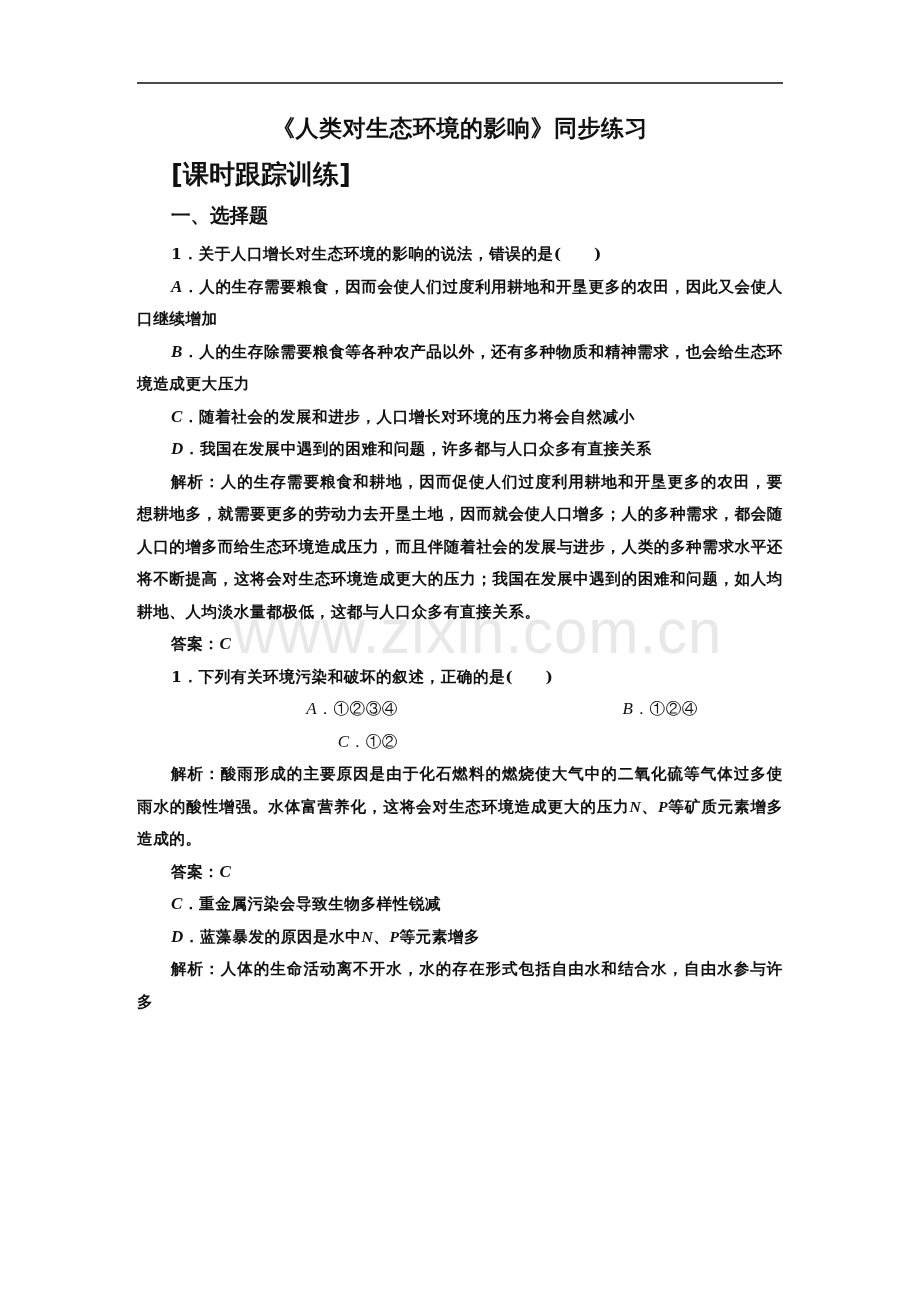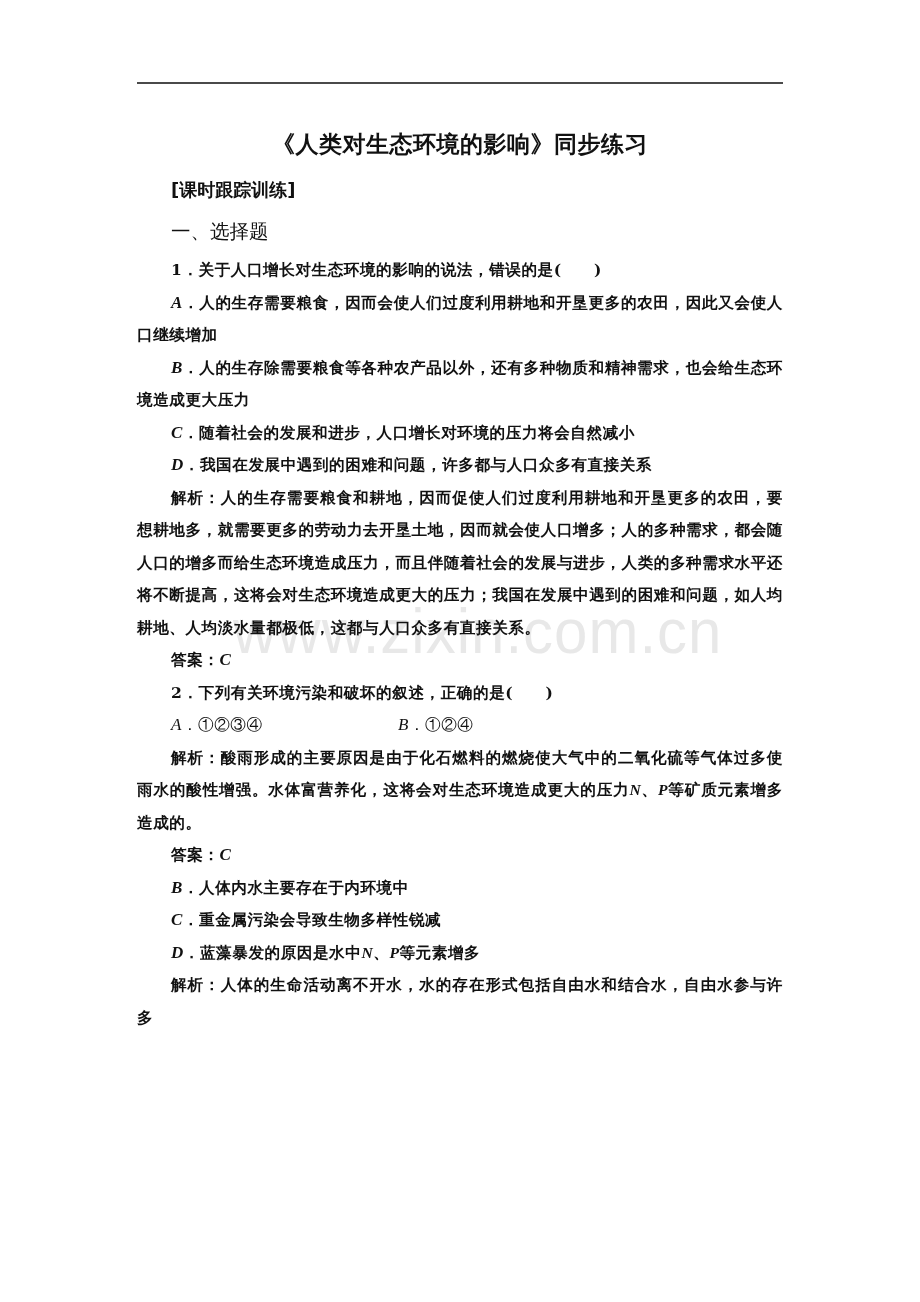--- a/index.html
+++ b/index.html
@@ -21,41 +21,40 @@
       top: 82px;
       width: 646px;
       height: 2px;
       background: #4a4a4a;
     }
     .page {
       position: absolute;
       left: 137px;
       top: 108px;
       width: 646px;
-      margin-top: 16px;
     }
     .doc-title {
       text-align: center;
       font-family: "DejaVu Sans", "Liberation Sans", sans-serif;
       font-weight: bold;
       font-size: 23px;
       line-height: 40px;
       margin: 0 0 8px 0;
       letter-spacing: 0.5px;
     }
     .section-sub {
       font-family: "DejaVu Sans", "Liberation Sans", sans-serif;
       font-weight: bold;
-      font-size: 18px;
+      font-size: 26px;
       line-height: 36px;
       margin: 0 0 6px 34px;
     }
     .section-head {
       font-family: "DejaVu Sans", "Liberation Sans", sans-serif;
-      font-weight: normal;
+      font-weight: bold;
       font-size: 19.5px;
       line-height: 36px;
       margin: 0 0 4px 34px;
     }
     .para {
       font-size: 15.6px;
       line-height: 32.5px;
       text-indent: 34px;
       margin: 0;
       letter-spacing: 0.55px;
@@ -70,20 +69,21 @@
     }
     .grid-opts {
       display: grid;
       grid-template-columns: 227px 300px;
       padding-left: 34px;
     }
     .grid-opts .cell {
       font-size: 15.6px;
       line-height: 32.5px;
       letter-spacing: 0.55px;
+      text-align: right;
     }
     .ans-letter {
       font-style: italic;
       font-family: "Liberation Serif", "DejaVu Serif", serif;
       font-size: 17px;
     }
     .watermark {
       position: absolute;
       left: 233px;
       top: 602px;
@@ -113,28 +113,28 @@
     <p class="para">1．关于人口增长对生态环境的影响的说法，错误的是(　　)</p>
     <p class="para"><span class="opt-letter">A</span><span>．人的生存需要粮食，因而会使人们过度利用耕地和开垦更多的农田，因此又会使人口继续增加</span></p>
     <p class="para"><span class="opt-letter">B</span><span>．人的生存除需要粮食等各种农产品以外，还有多种物质和精神需求，也会给生态环境造成更大压力</span></p>
     <p class="para"><span class="opt-letter">C</span><span>．随着社会的发展和进步，人口增长对环境的压力将会自然减小</span></p>
     <p class="para"><span class="opt-letter">D</span><span>．我国在发展中遇到的困难和问题，许多都与人口众多有直接关系</span></p>
     <p class="para">解析：人的生存需要粮食和耕地，因而促使人们过度利用耕地和开垦更多的农田，要想耕地多，就需要更多的劳动力去开垦土地，因而就会使人口增多；人的多种需求，都会随人口的增多而给生态环境造成压力，而且伴随着社会的发展与进步，人类的多种需求水平还将不断提高，这将会对生态环境造成更大的压力；我国在发展中遇到的困难和问题，如人均耕地、人均淡水量都极低，这都与人口众多有直接关系。</p>
     <p class="para"><span>答案：</span><span class="ans-letter">C</span></p>
   </div>
 
   <div>
-    <p class="para">2．下列有关环境污染和破坏的叙述，正确的是(　　)</p>
+    <p class="para">1．下列有关环境污染和破坏的叙述，正确的是(　　)</p>
     <div class="grid-opts">
       <div class="cell"><span class="opt-letter">A</span><span>．①②③④</span></div>
       <div class="cell"><span class="opt-letter">B</span><span>．①②④</span></div>
+      <div class="cell"><span class="opt-letter">C</span><span>．①②</span></div>
     </div>
     <p class="para"><span>解析：酸雨形成的主要原因是由于化石燃料的燃烧使大气中的二氧化硫等气体过多使雨水的酸性增强。水体富营养化，这将会对生态环境造成更大的压力</span><span class="ital">N</span><span>、</span><span class="ital">P</span><span>等矿质元素增多造成的。</span></p>
     <p class="para"><span>答案：</span><span class="ans-letter">C</span></p>
   </div>
 
   <div>
-    <p class="para"><span class="opt-letter">B</span><span>．人体内水主要存在于内环境中</span></p>
     <p class="para"><span class="opt-letter">C</span><span>．重金属污染会导致生物多样性锐减</span></p>
     <p class="para"><span class="opt-letter">D</span><span>．蓝藻暴发的原因是水中</span><span class="ital">N</span><span>、</span><span class="ital">P</span><span>等元素增多</span></p>
     <p class="para">解析：人体的生命活动离不开水，水的存在形式包括自由水和结合水，自由水参与许多</p>
   </div>
 </div>
 
 </body></html>

